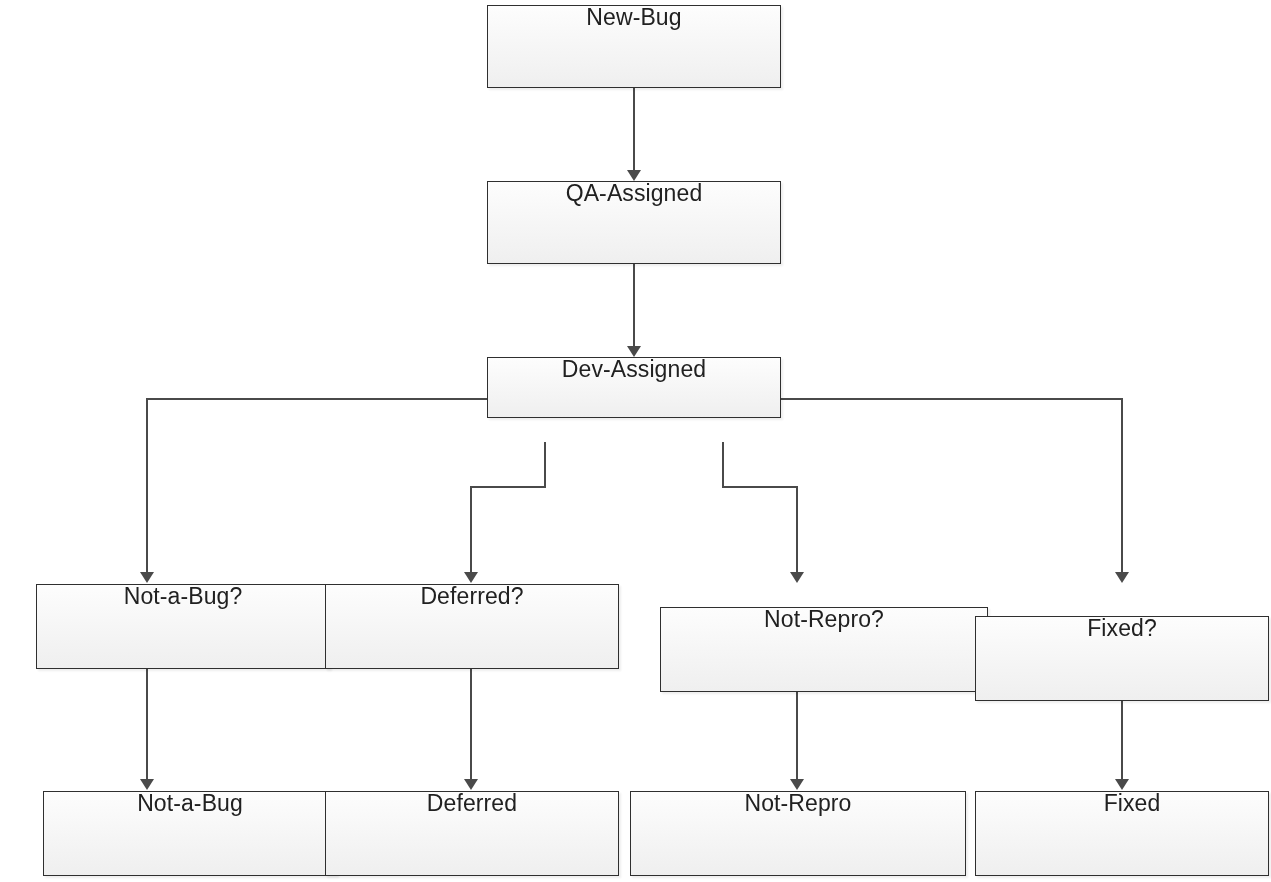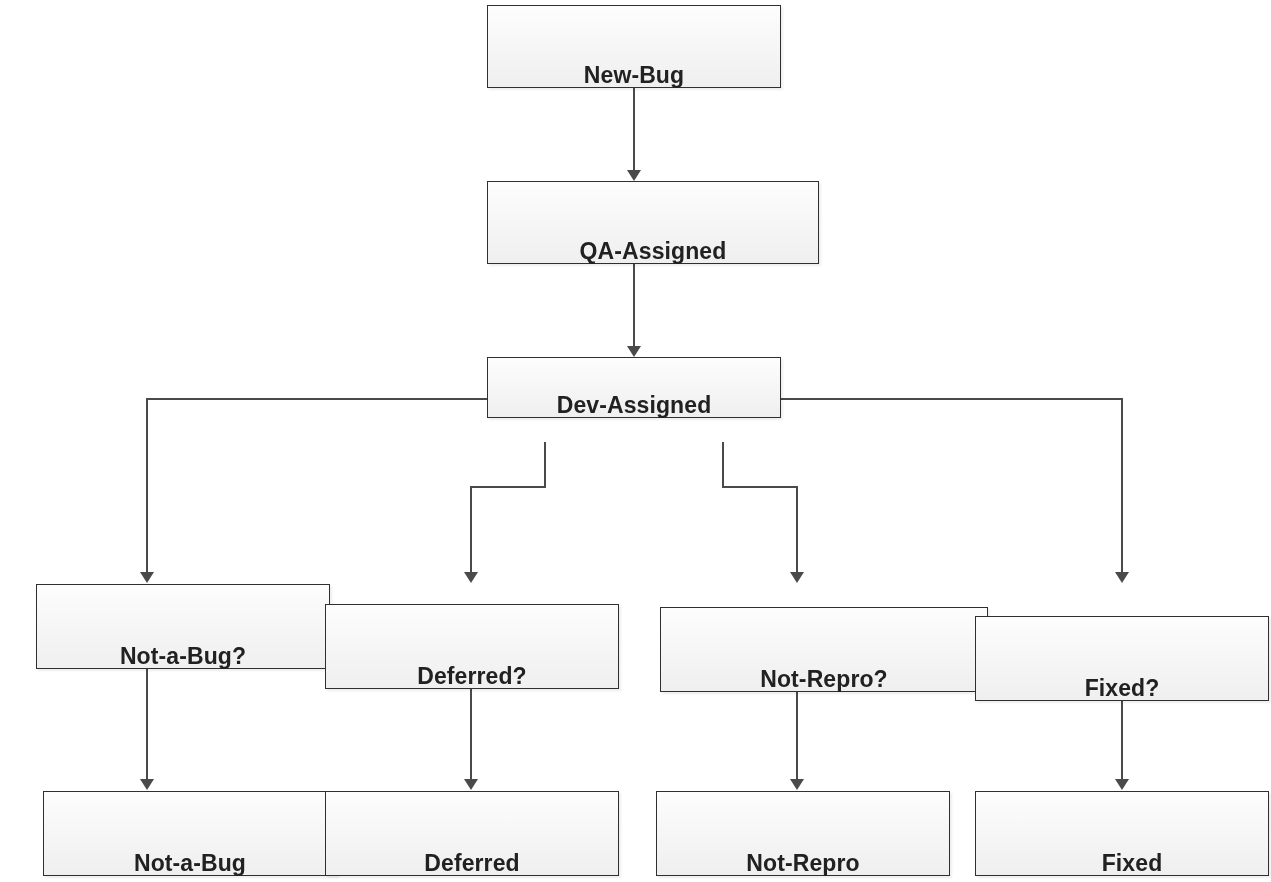--- a/index.html
+++ b/index.html
@@ -26,24 +26,23 @@
     height: 882px;
     pointer-events: none;
   }
   .node {
     position: absolute;
     box-sizing: border-box;
     border: 1.4px solid #2f2f2f;
     background: linear-gradient(to bottom, #fdfdfd 0%, #fafafa 35%, #f3f3f3 75%, #efefef 100%);
     box-shadow: 2px 2px 2px rgba(0, 0, 0, 0.07);
     display: flex;
-    align-items: flex-end;
+    align-items: flex-start;
     justify-content: center;
     z-index: 2;
-    font-weight: bold;
   }
   .node-label {
     font-family: "Liberation Sans", sans-serif;
     font-size: 23px;
     color: #212121;
     line-height: 1;
     letter-spacing: 0.1px;
     white-space: nowrap;
   }
 </style>
@@ -74,44 +73,44 @@
         <polygon points="140,779 154,779 147,790" fill="#4a4a4a"></polygon>
         <polygon points="464,779 478,779 471,790" fill="#4a4a4a"></polygon>
         <polygon points="790,779 804,779 797,790" fill="#4a4a4a"></polygon>
         <polygon points="1115,779 1129,779 1122,790" fill="#4a4a4a"></polygon>
       </g>
   </svg>
   <div id="node-layer">
       <div class="node" style="left: 487px; top: 5px; width: 294px; height: 83px; border-color: rgb(47, 47, 47); background: linear-gradient(rgb(253, 253, 253) 0%, rgb(239, 239, 239) 100%);">
         <span class="node-label" style="color: rgb(33, 33, 33);">New-Bug</span>
       </div>
-      <div class="node" style="left: 487px; top: 181px; width: 332px; height: 83px; border-color: rgb(47, 47, 47); background: linear-gradient(rgb(253, 253, 253) 0%, rgb(239, 239, 239) 100%);">
+      <div class="node" style="left: 487px; top: 181px; width: 294px; height: 83px; border-color: rgb(47, 47, 47); background: linear-gradient(rgb(253, 253, 253) 0%, rgb(239, 239, 239) 100%);">
         <span class="node-label" style="color: rgb(33, 33, 33);">QA-Assigned</span>
       </div>
       <div class="node" style="left: 487px; top: 357px; width: 294px; height: 61px; border-color: rgb(47, 47, 47); background: linear-gradient(rgb(253, 253, 253) 0%, rgb(239, 239, 239) 100%);">
         <span class="node-label" style="color: rgb(33, 33, 33);">Dev-Assigned</span>
       </div>
       <div class="node" style="left: 1px; top: 584px; width: 294px; height: 85px; border-color: rgb(47, 47, 47); background: linear-gradient(rgb(253, 253, 253) 0%, rgb(239, 239, 239) 100%); margin-left: 35px;">
         <span class="node-label" style="color: rgb(33, 33, 33);">Not-a-Bug?</span>
       </div>
-      <div class="node" style="left: 325px; top: 584px; width: 294px; height: 85px; border-color: rgb(47, 47, 47); background: linear-gradient(rgb(253, 253, 253) 0%, rgb(239, 239, 239) 100%); margin-top: 20px;">
+      <div class="node" style="left: 325px; top: 584px; width: 294px; height: 85px; border-color: rgb(47, 47, 47); background: linear-gradient(rgb(253, 253, 253) 0%, rgb(239, 239, 239) 100%);">
         <span class="node-label" style="color: rgb(33, 33, 33);">Deferred?</span>
       </div>
       <div class="node" style="left: 660px; top: 584px; width: 328px; height: 85px; border-color: rgb(47, 47, 47); background: linear-gradient(rgb(253, 253, 253) 0%, rgb(239, 239, 239) 100%); margin-top: 23px;">
         <span class="node-label" style="color: rgb(33, 33, 33);">Not-Repro?</span>
       </div>
       <div class="node" style="left: 975px; top: 616px; width: 294px; height: 85px; border-color: rgb(47, 47, 47); background: linear-gradient(rgb(253, 253, 253) 0%, rgb(239, 239, 239) 100%);">
         <span class="node-label" style="color: rgb(33, 33, 33);">Fixed?</span>
       </div>
       <div class="node" style="left: 1px; top: 791px; width: 294px; height: 85px; border-color: rgb(47, 47, 47); background: linear-gradient(rgb(253, 253, 253) 0%, rgb(239, 239, 239) 100%); margin-left: 42px;">
         <span class="node-label" style="color: rgb(33, 33, 33);">Not-a-Bug</span>
       </div>
       <div class="node" style="left: 325px; top: 791px; width: 294px; height: 85px; border-color: rgb(47, 47, 47); background: linear-gradient(rgb(253, 253, 253) 0%, rgb(239, 239, 239) 100%);">
         <span class="node-label" style="color: rgb(33, 33, 33);">Deferred</span>
       </div>
-      <div class="node" style="left: 656px; top: 791px; width: 294px; height: 85px; border-color: rgb(47, 47, 47); background: linear-gradient(rgb(253, 253, 253) 0%, rgb(239, 239, 239) 100%);">
+      <div class="node" style="left: 630px; top: 791px; width: 336px; height: 85px; border-color: rgb(47, 47, 47); background: linear-gradient(rgb(253, 253, 253) 0%, rgb(239, 239, 239) 100%);">
         <span class="node-label" style="color: rgb(33, 33, 33);">Not-Repro</span>
       </div>
       <div class="node" style="left: 975px; top: 791px; width: 294px; height: 85px; border-color: rgb(47, 47, 47); background: linear-gradient(rgb(253, 253, 253) 0%, rgb(239, 239, 239) 100%); padding-left: 20px;">
         <span class="node-label" style="color: rgb(33, 33, 33);">Fixed</span>
       </div>
     </div>
 </div>
 
 </body></html>

